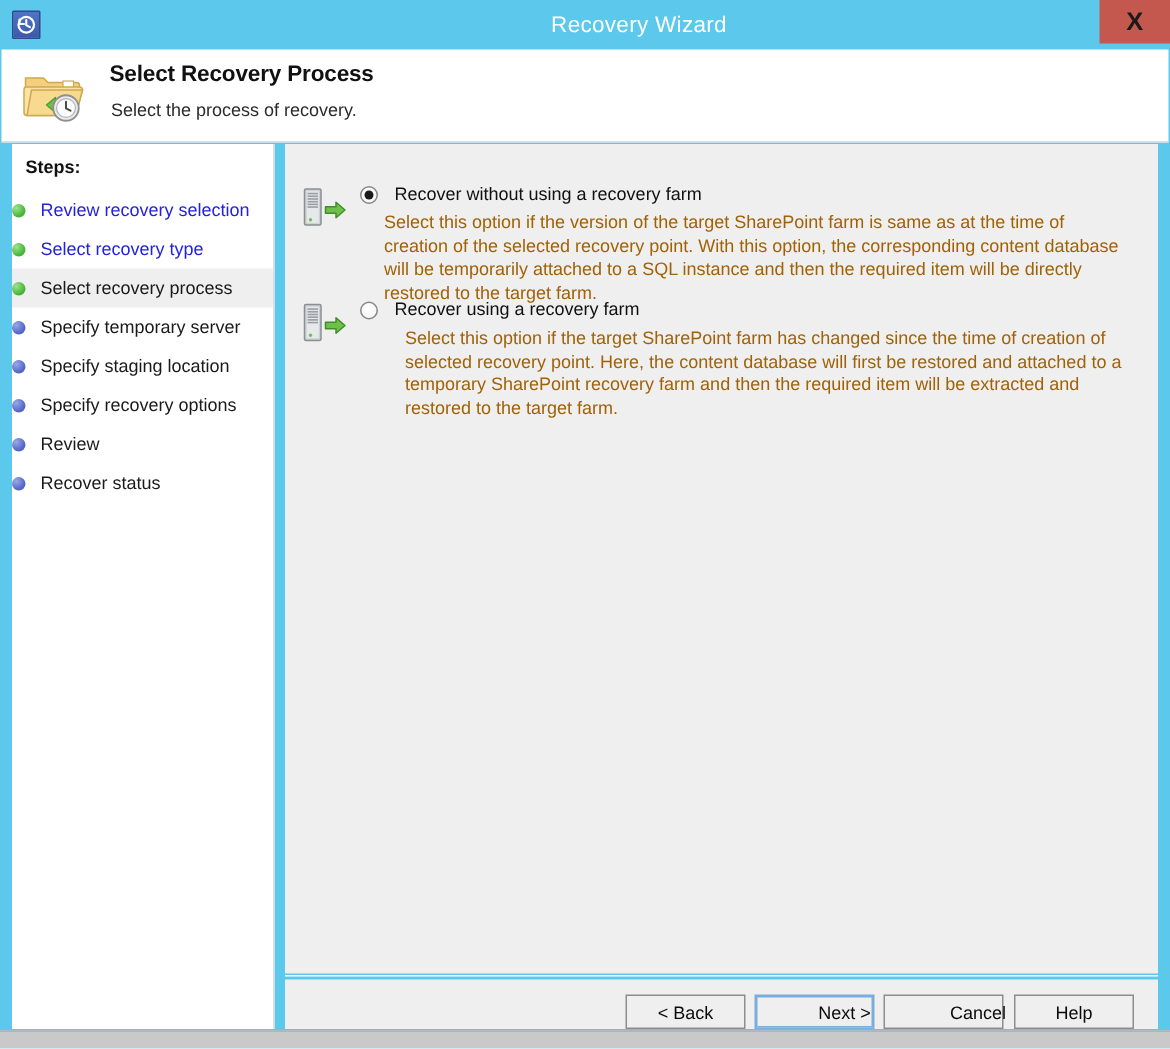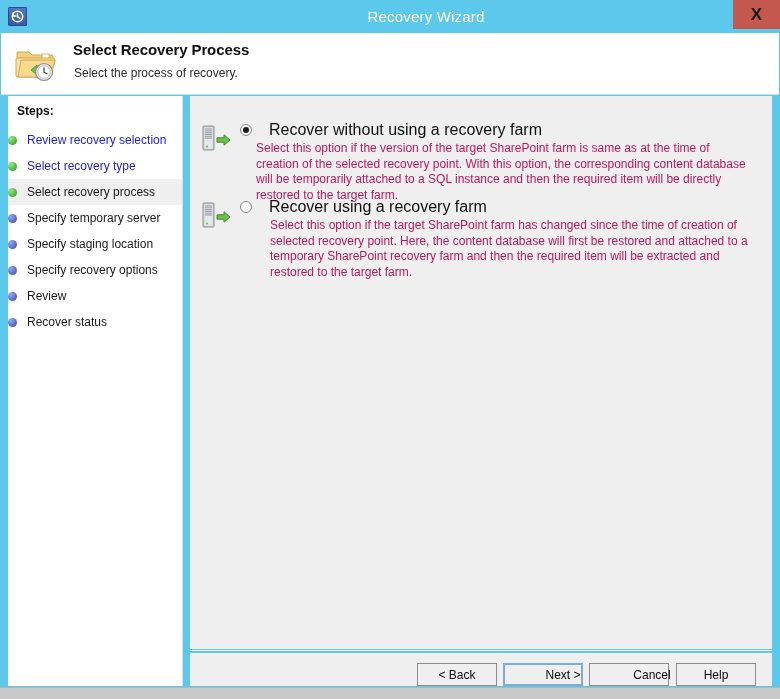--- a/index.html
+++ b/index.html
@@ -199,34 +199,34 @@
   }
   .radio.checked::after {
     content: "";
     position: absolute;
     left: 2px; top: 2px;
     width: 6px; height: 6px;
     border-radius: 50%;
     background: #1a1a1a;
   }
   .option-title {
-    font-size: 16px;
+    font-size: 12px;
     color: #101010;
-    margin-left: 17px;
+    margin-left: 11px;
     white-space: nowrap;
     line-height: 15px;
   }
   .option-desc {
     position: absolute;
     left: 256px;
     top: 19px;
     width: 494px;
     font-size: 12px;
     line-height: 15.5px;
-    color: #be185d;
+    color: #a16207;
     text-align: left;
   }
 
   
   #buttonbar {
     position: absolute;
     left: 190px; top: 653px;
     width: 582px;
     height: 33px;
     background: #efefef;

